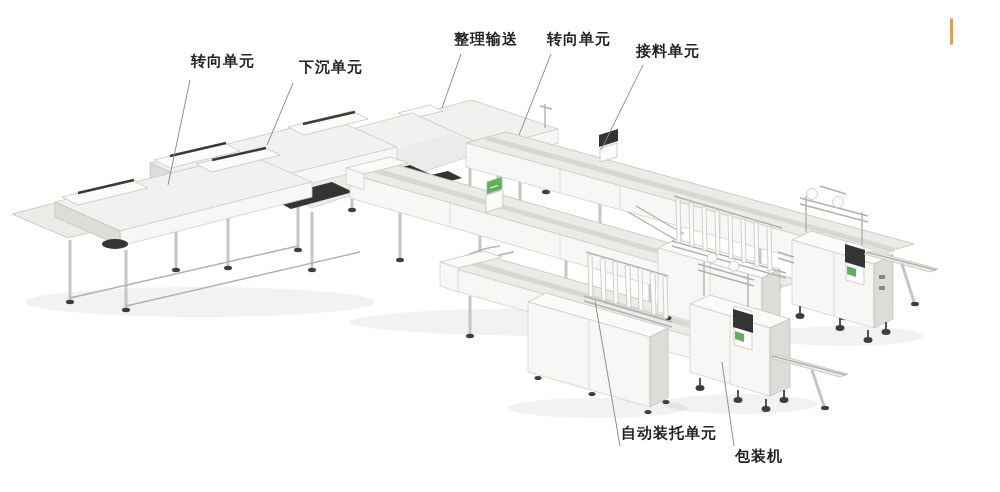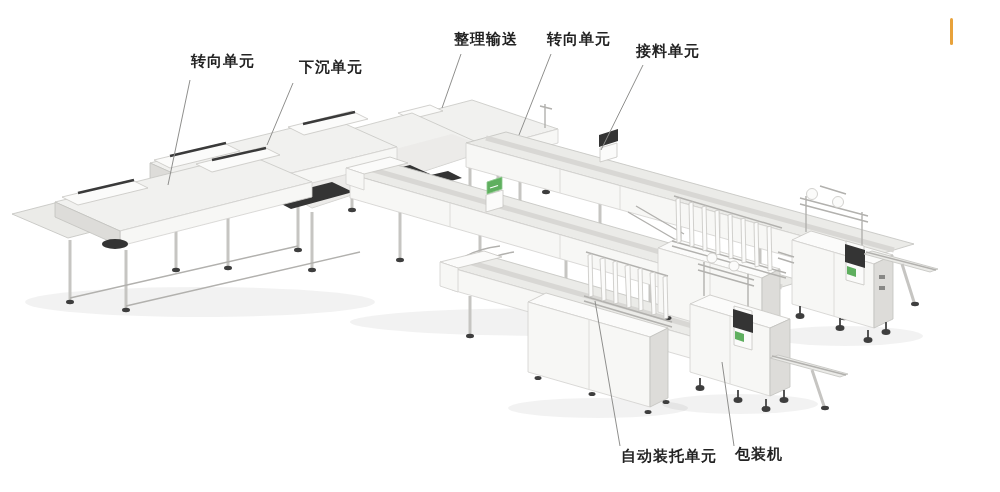--- a/index.html
+++ b/index.html
@@ -250,15 +250,15 @@
   </g>
 
   <rect x="950" y="18" width="3" height="27" rx="1.5" fill="#E8A23B"></rect>
 </svg>
 
   <div class="label" style="left:191px;top:53px;">转向单元</div>
   <div class="label" style="left:299px;top:59px;">下沉单元</div>
   <div class="label" style="left:454px;top:31px;">整理输送</div>
   <div class="label" style="left:547px;top:31px;">转向单元</div>
   <div class="label" style="left:636px;top:43px;">接料单元</div>
-  <div class="label" style="left:621px;top:448px;text-align:right;">自动装托单元</div>
-  <div class="label" style="left:735px;top:448px;font-family:Liberation Mono, monospace;">包装机</div>
+  <div class="label" style="left:621px;top:425px;text-align:right;">自动装托单元</div>
+  <div class="label" style="left:735px;top:448px;">包装机</div>
 </div>
 
 </body></html>

